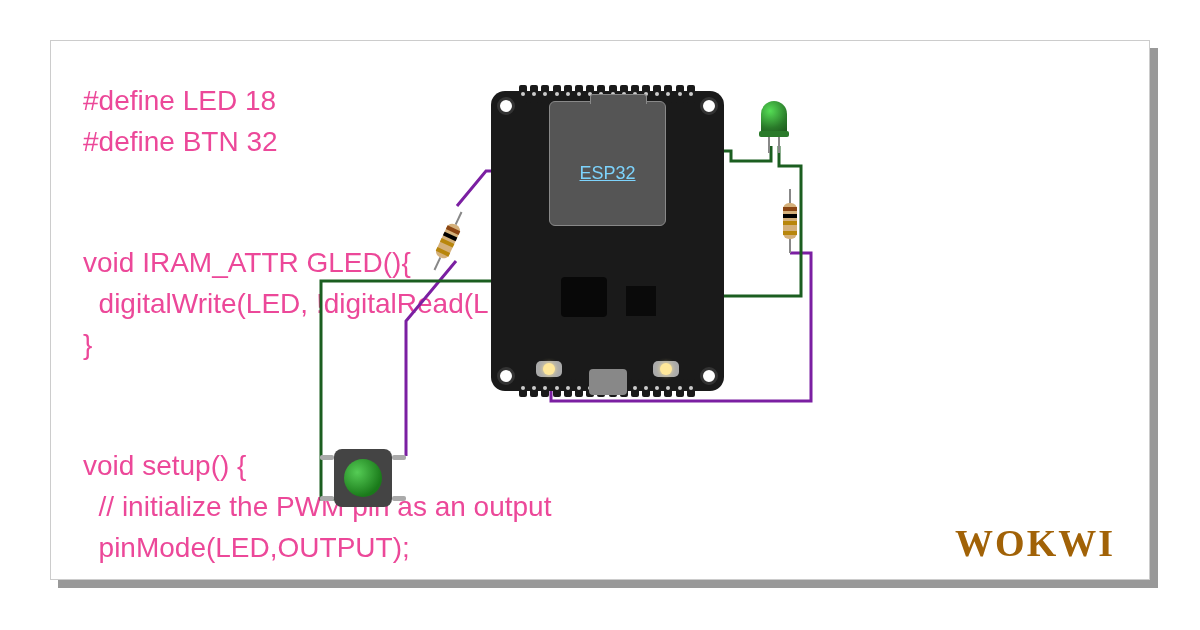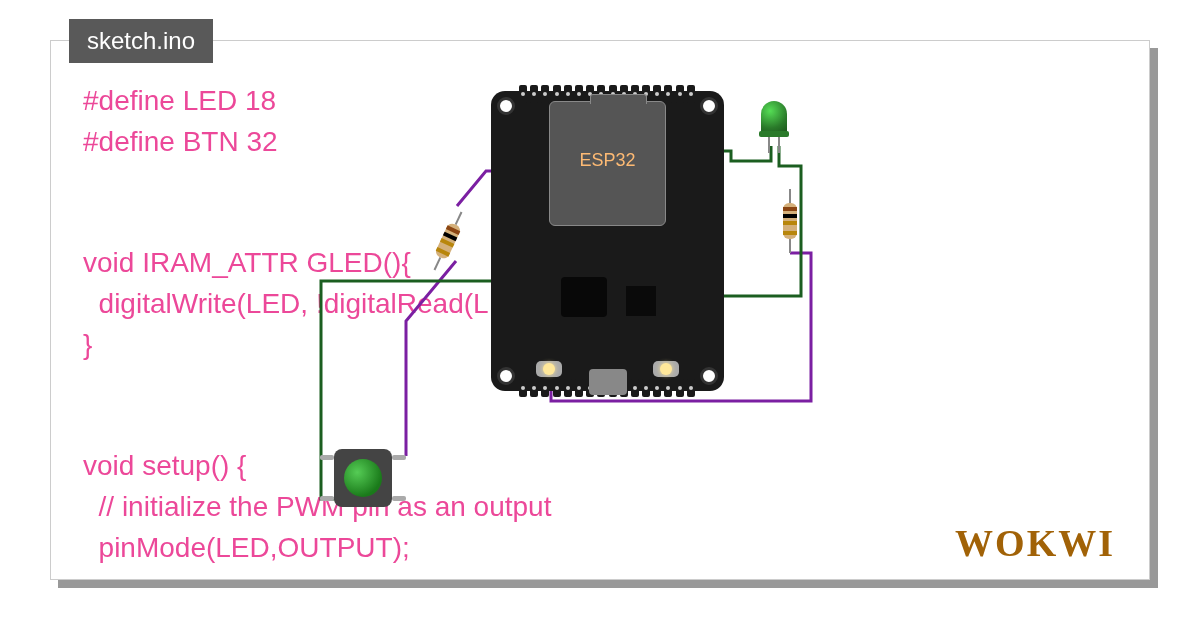--- a/index.html
+++ b/index.html
@@ -82,25 +82,26 @@
     left: 40px; top: -8px;
     width: 57px; height: 10px;
     background: #555;
     border: 1px solid #888;
     border-bottom: none;
     border-radius: 3px 3px 0 0;
   }
   .shield-label {
     position: absolute;
     left: 50%;
-    top: 48px;
+    top: 61px;
     transform: translateX(-50%);
-    color: #fdba74;
+    color: #7dd3fc;
     font-size: 18px;
     font-family: Arial, sans-serif;
+    text-decoration: underline;
   }
   .regulator {
     position: absolute;
     left: 70px; top: 186px;
     width: 46px; height: 40px;
     background: #080808;
     border-radius: 4px;
   }
   .chip-small {
     position: absolute;
@@ -212,21 +213,20 @@
   .pushbtn-leg.tl{left:-6px; top:14px;} .pushbtn-leg.tr{right:-6px; top:14px;}
   .pushbtn-leg.bl{left:-6px; bottom:14px;} .pushbtn-leg.br{right:-6px; bottom:14px;}
 
   
   .wire { position:absolute; fill:none; stroke-width:3; }
 </style>
 </head>
 <body>
 
 <div class="card">
-  <div class="tab">sketch.ino</div>
 
   <div class="code">#define LED 18
 #define BTN 32
 
 
 void IRAM_ATTR GLED(){
   digitalWrite(LED, !digitalRead(L
 }
 
 

